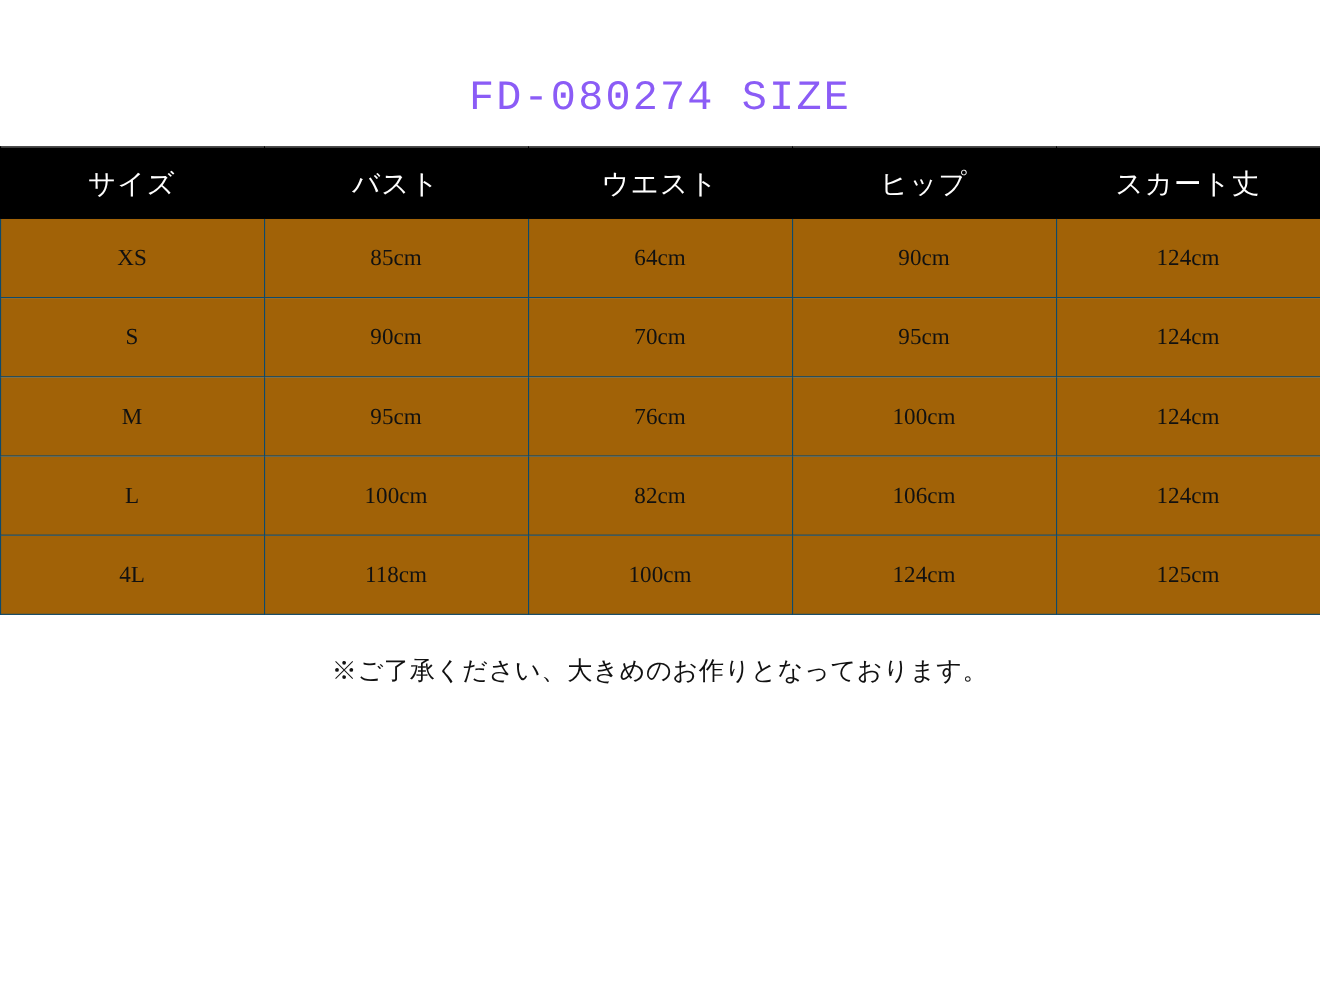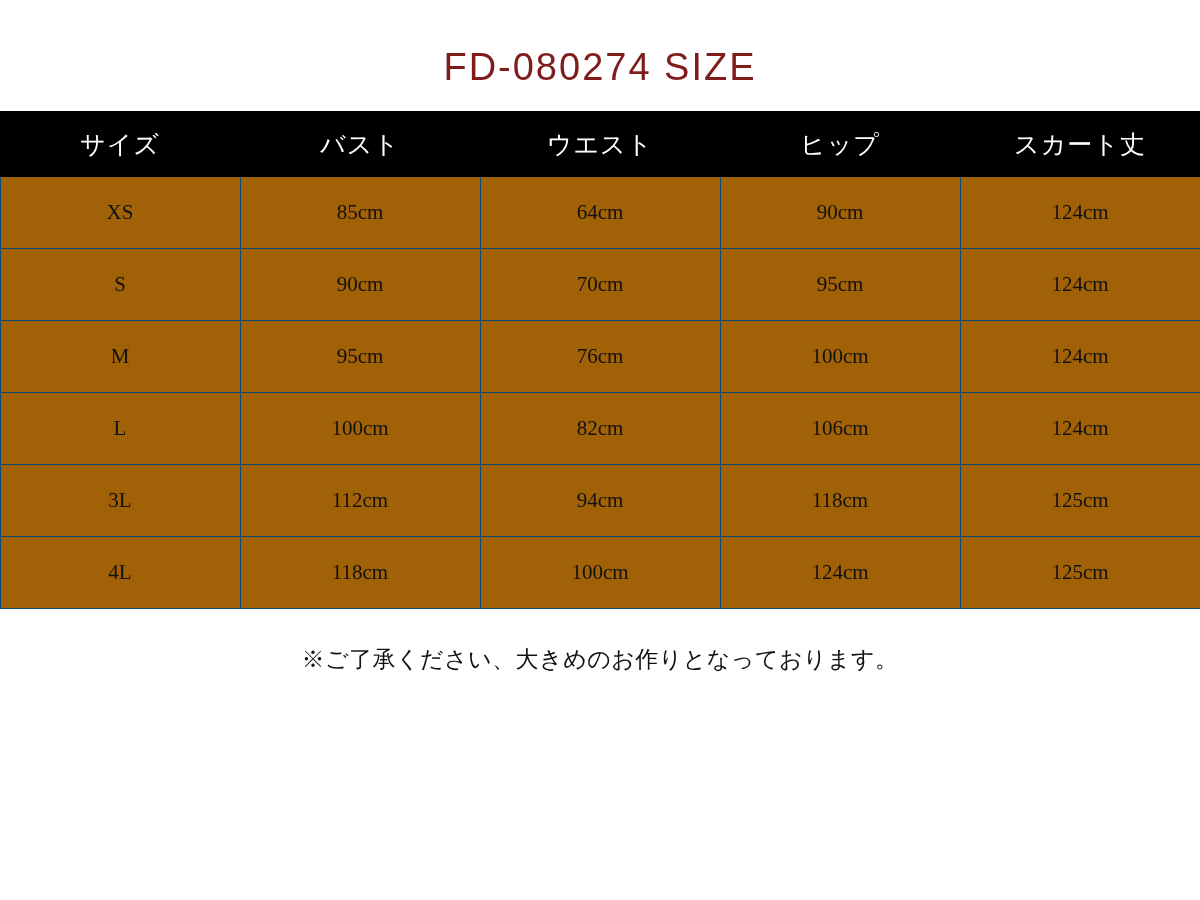--- a/index.html
+++ b/index.html
@@ -16,27 +16,27 @@
   }
   .page {
     width: 1200px;
     height: 900px;
     box-sizing: border-box;
     display: flex;
     flex-direction: column;
     align-items: center;
   }
   .title {
-    margin-top: 46px;
+    margin-top: 68px;
     margin-bottom: 22px;
     font-size: 38px;
     letter-spacing: 2px;
     font-weight: 400;
-    color: #7f1d1d;
-    font-family: Liberation Sans, sans-serif;
+    color: #8b5cf6;
+    font-family: Liberation Mono, monospace;
   }
   table.size-table {
     border-collapse: collapse;
     width: 1200px;
     table-layout: fixed;
   }
   table.size-table th,
   table.size-table td {
     border: 1px solid #0c4a6e;
     text-align: center;
@@ -125,27 +125,20 @@
         <td>124cm</td>
       </tr>
       <tr>
         <td>L</td>
         <td>100cm</td>
         <td>82cm</td>
         <td>106cm</td>
         <td>124cm</td>
       </tr>
       <tr>
-        <td>3L</td>
-        <td>112cm</td>
-        <td>94cm</td>
-        <td>118cm</td>
-        <td>125cm</td>
-      </tr>
-      <tr>
         <td>4L</td>
         <td>118cm</td>
         <td>100cm</td>
         <td>124cm</td>
         <td>125cm</td>
       </tr>
     </tbody>
   </table>
 
   <div class="notes">

